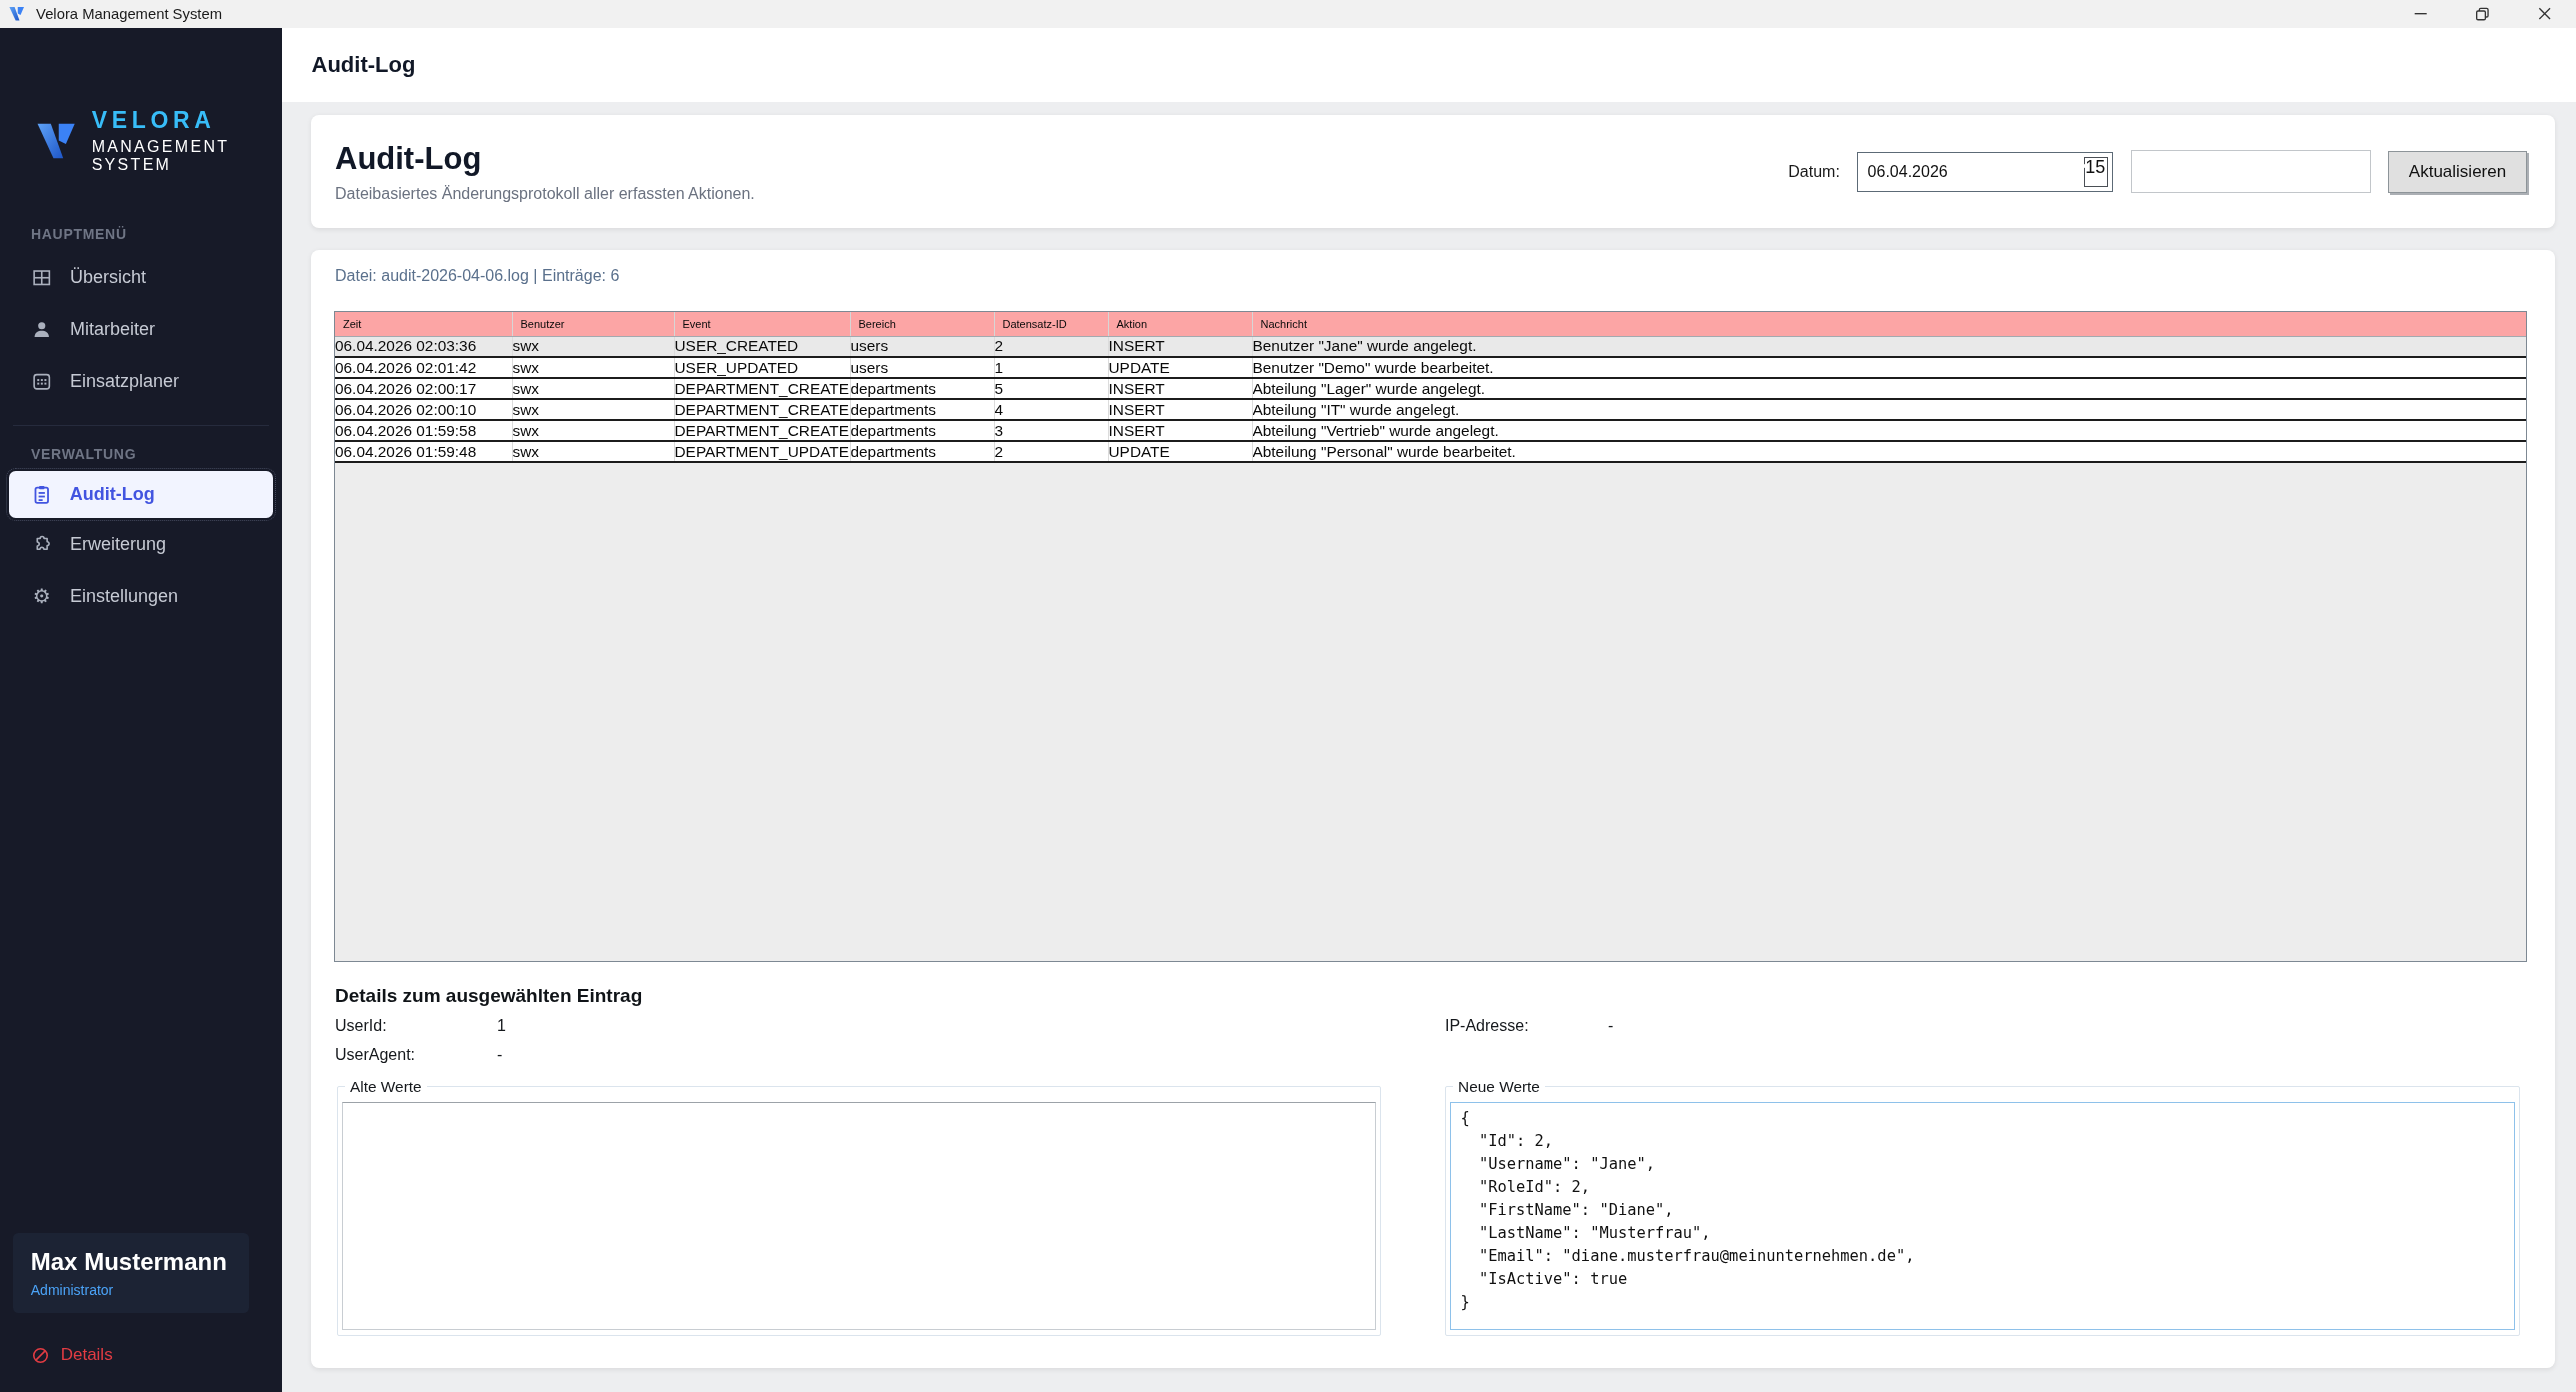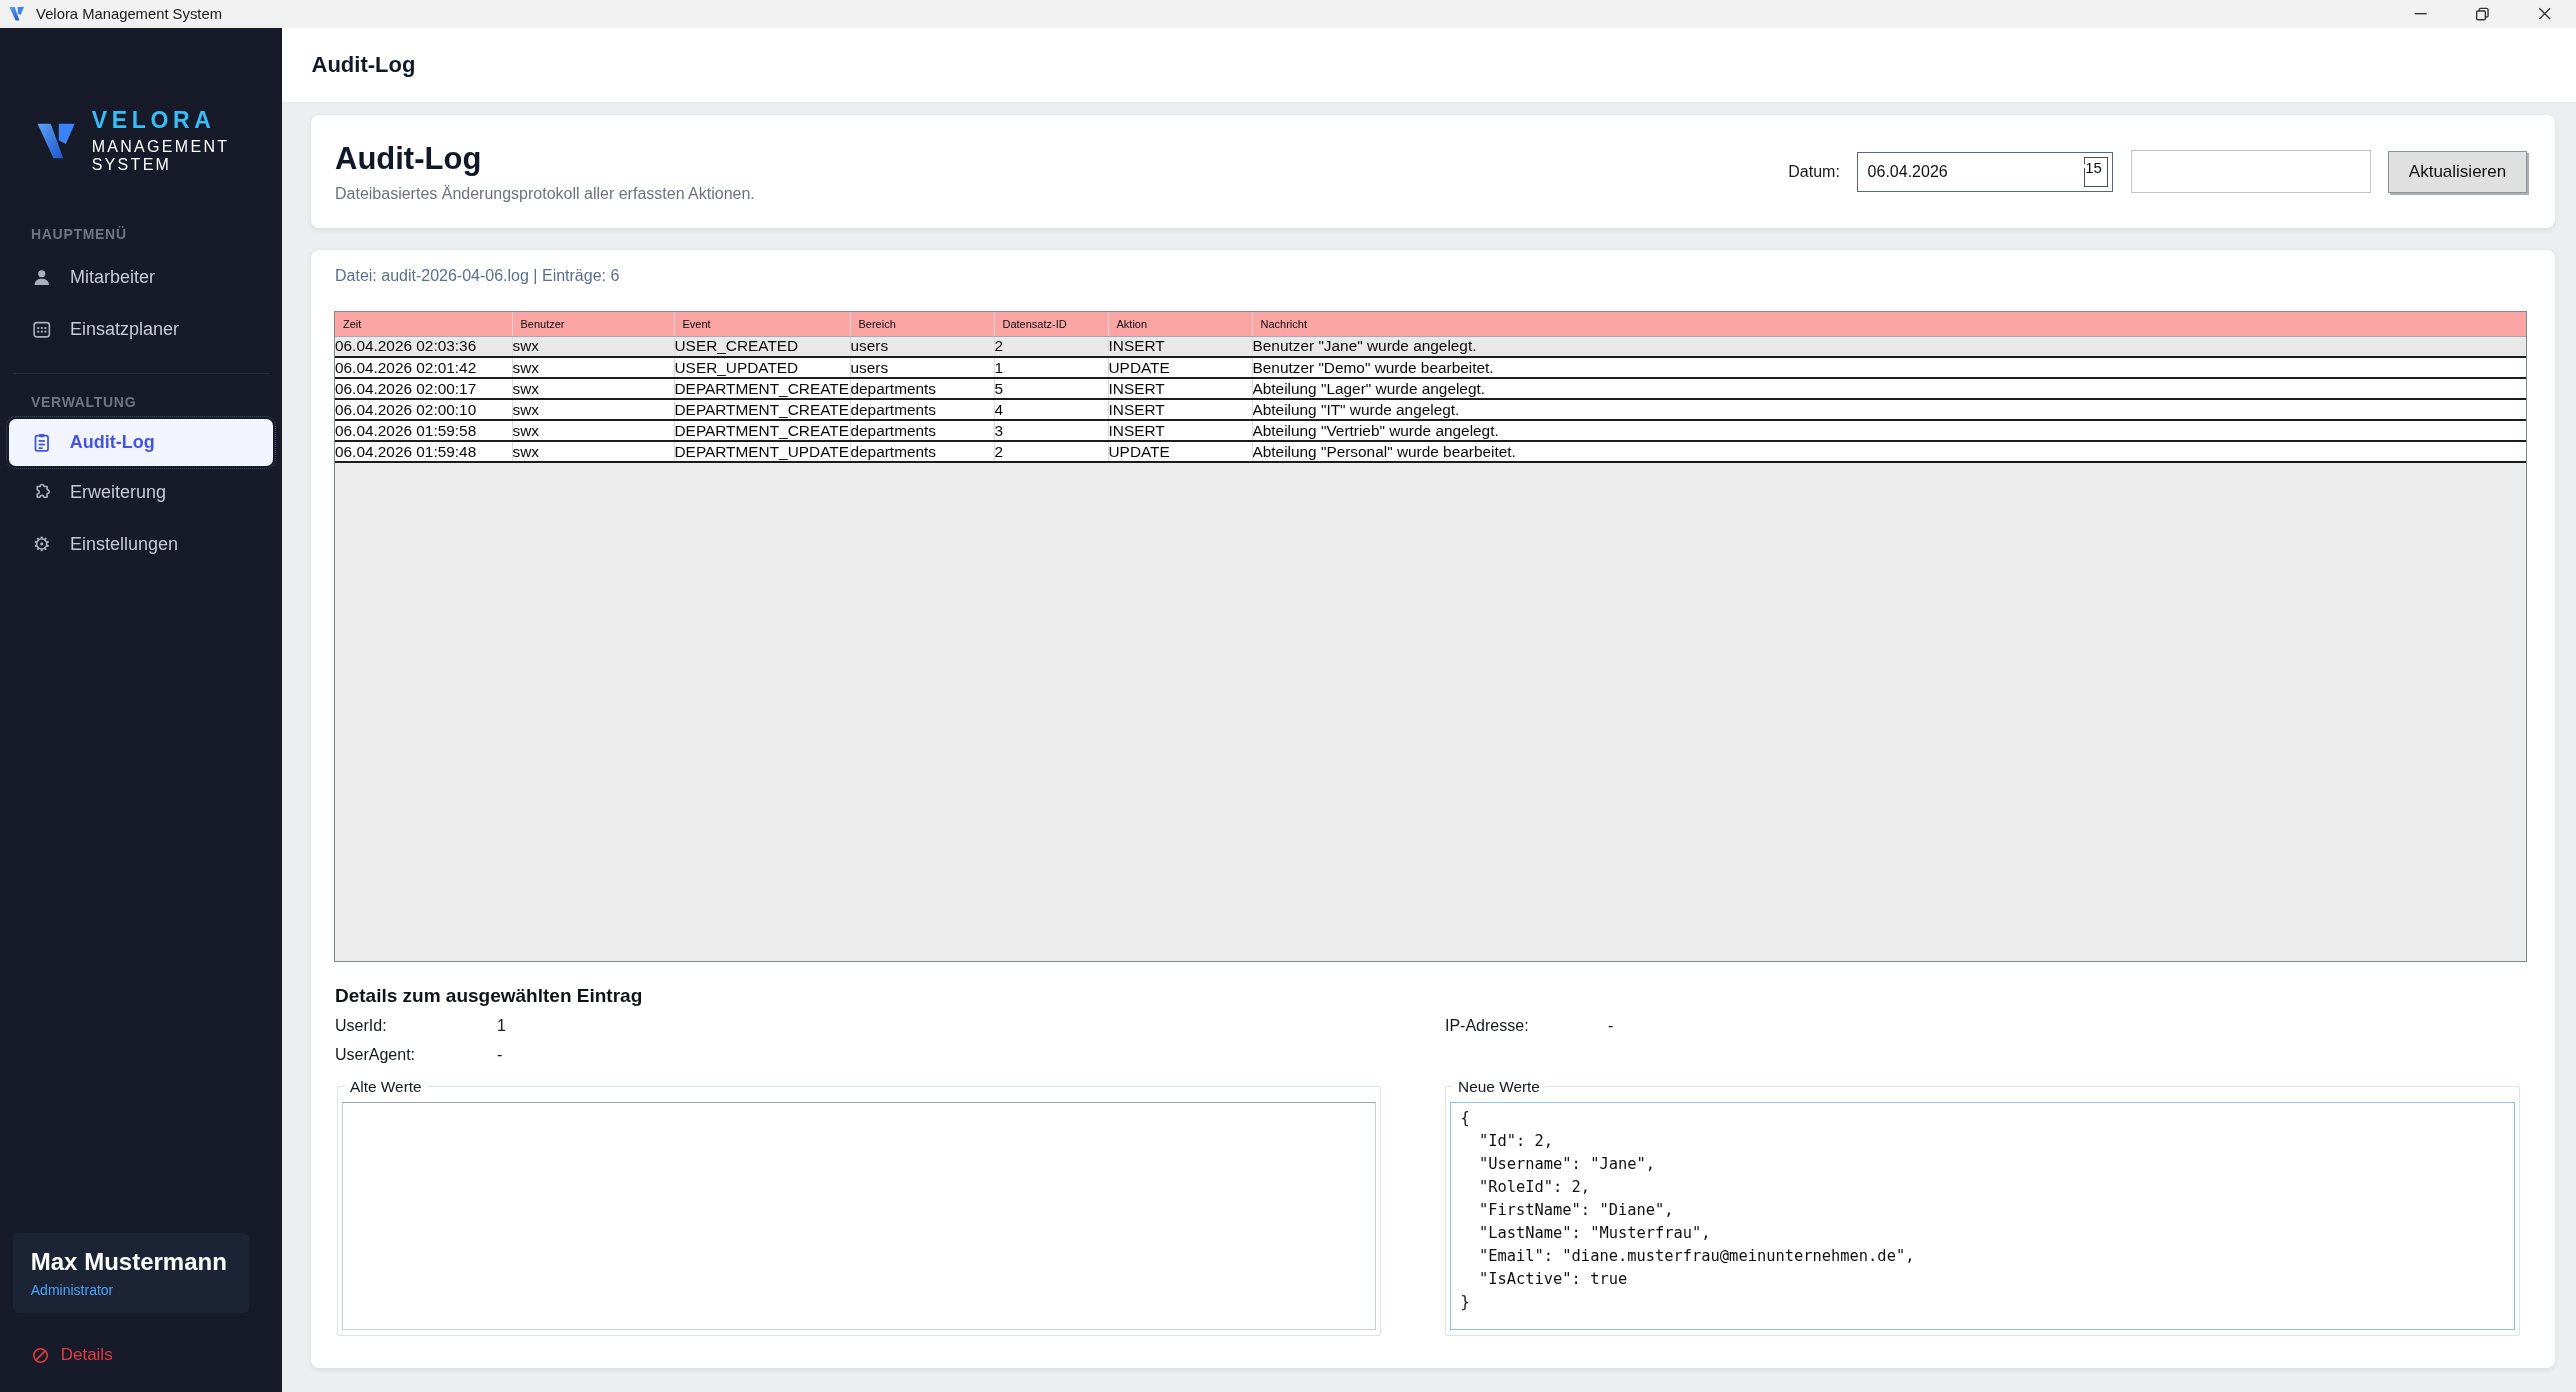--- a/index.html
+++ b/index.html
@@ -41,21 +41,21 @@
   .header-card { position:absolute; top:13.4px; left:29px; width:2244px; height:113px; background:#fff; border-radius:8px; box-shadow:0 1.3px 5.4px rgba(0,0,0,0.08); display:flex; align-items:center; justify-content:space-between; padding:0 28px 0 24px; }
   .page-title { font-size:31px; font-weight:bold; color:#111827; }
   .page-subtitle { font-size:16px; color:#6b7280; margin-top:8px; }
   .header-controls { display:flex; align-items:center; gap:17.4px; }
   .date-label { font-size:16px; color:#1a1a1a; }
   .date-input { width:256px; height:40px; border:1.3px solid #5c6a76; background:#fff; display:flex; align-items:center; justify-content:space-between; padding:0 4px 0 9.4px; }
   .date-value { font-size:16px; color:#111; }
   .cal-icon { width:24px; height:29.5px; border:1.3px solid #4a4f55; background:#fff; position:relative; }
   .cal-icon .cal-top { height:7.4px; background:#2f6fd6; position:relative; }
   .cal-icon .cal-top::after { content:""; position:absolute; top:1.3px; left:50%; width:3.4px; height:3.4px; margin-left:-1.3px; background:#fff; border-radius:0.7px; }
-  .cal-icon .cal-day { font-size:15px; text-align:center; line-height:19px; color:#111; }
+  .cal-icon .cal-day { font-size:18px; text-align:center; line-height:19px; color:#111; }
   .filter-input { width:240px; height:43px; border:1.3px solid #c2c6ca; background:#fff; font-size:16px; padding:0 9.4px; font-family:"Liberation Sans", sans-serif; }
   .refresh-btn { width:139px; height:42px; background:#e0e0e0; border:1.3px solid #8d9499; box-shadow:2px 2px 0 #abafb4; font-size:17px; color:#111; font-family:"Liberation Sans", sans-serif; cursor:pointer; }
 
   .main-card { position:absolute; top:148px; left:29px; width:2244px; height:1118px; background:#fff; border-radius:8px; box-shadow:0 1.3px 5.4px rgba(0,0,0,0.08); }
   .file-info { position:absolute; top:17.4px; left:24px; font-size:16px; color:#5a708c; }
   .grid-wrap { position:absolute; top:61px; left:23px; width:2193px; height:651px; border:1.3px solid #7d8893; background:#ededed; overflow:hidden; }
   table.audit { width:100%; border-collapse:collapse; table-layout:fixed; }
   table.audit th { height:24px; background:#fca5a5; font-size:11px; font-weight:normal; text-align:left; padding-left:8px; border-right:0.7px solid #d6d6d6; border-bottom:1.3px solid #a3a9af; color:#0a0a0a; }
   table.audit td { height:21px; font-size:15.4px; border-bottom:2px solid #1c1c1c; border-right:0.7px solid #dcdcdc; background:#fff; color:#0a0a0a; white-space:nowrap; overflow:hidden; }
   table.audit tr.selected td { background:#e9e9e9; }
@@ -118,20 +118,28 @@
     </svg>
     <div class="logo-text">
       <div class="brand">VELORA</div>
       <div class="tagline">MANAGEMENT SYSTEM</div>
     </div>
   </div>
 
   <div class="nav">
     <div class="section-label">HAUPTMENÜ</div>
 
+    <div class="nav-item">
+      <svg viewBox="0 0 24 24">
+        <rect x="3.5" y="4.5" width="17" height="15" fill="none" stroke="#aab0bd" stroke-width="1.8"></rect>
+        <line x1="12" y1="4.5" x2="12" y2="19.5" stroke="#aab0bd" stroke-width="1.8"></line>
+        <line x1="3.5" y1="12" x2="20.5" y2="12" stroke="#aab0bd" stroke-width="1.8"></line>
+      </svg>
+      <span>Übersicht</span>
+    </div>
 
     <div class="nav-item">
       <svg viewBox="0 0 24 24">
         <circle cx="12" cy="7.5" r="4" fill="#aab0bd"></circle>
         <path d="M4 20 c0-5 4-7 8-7 s8 2 8 7 z" fill="#aab0bd"></path>
       </svg>
       <span>Mitarbeiter</span>
     </div>
 
     <div class="nav-item">

